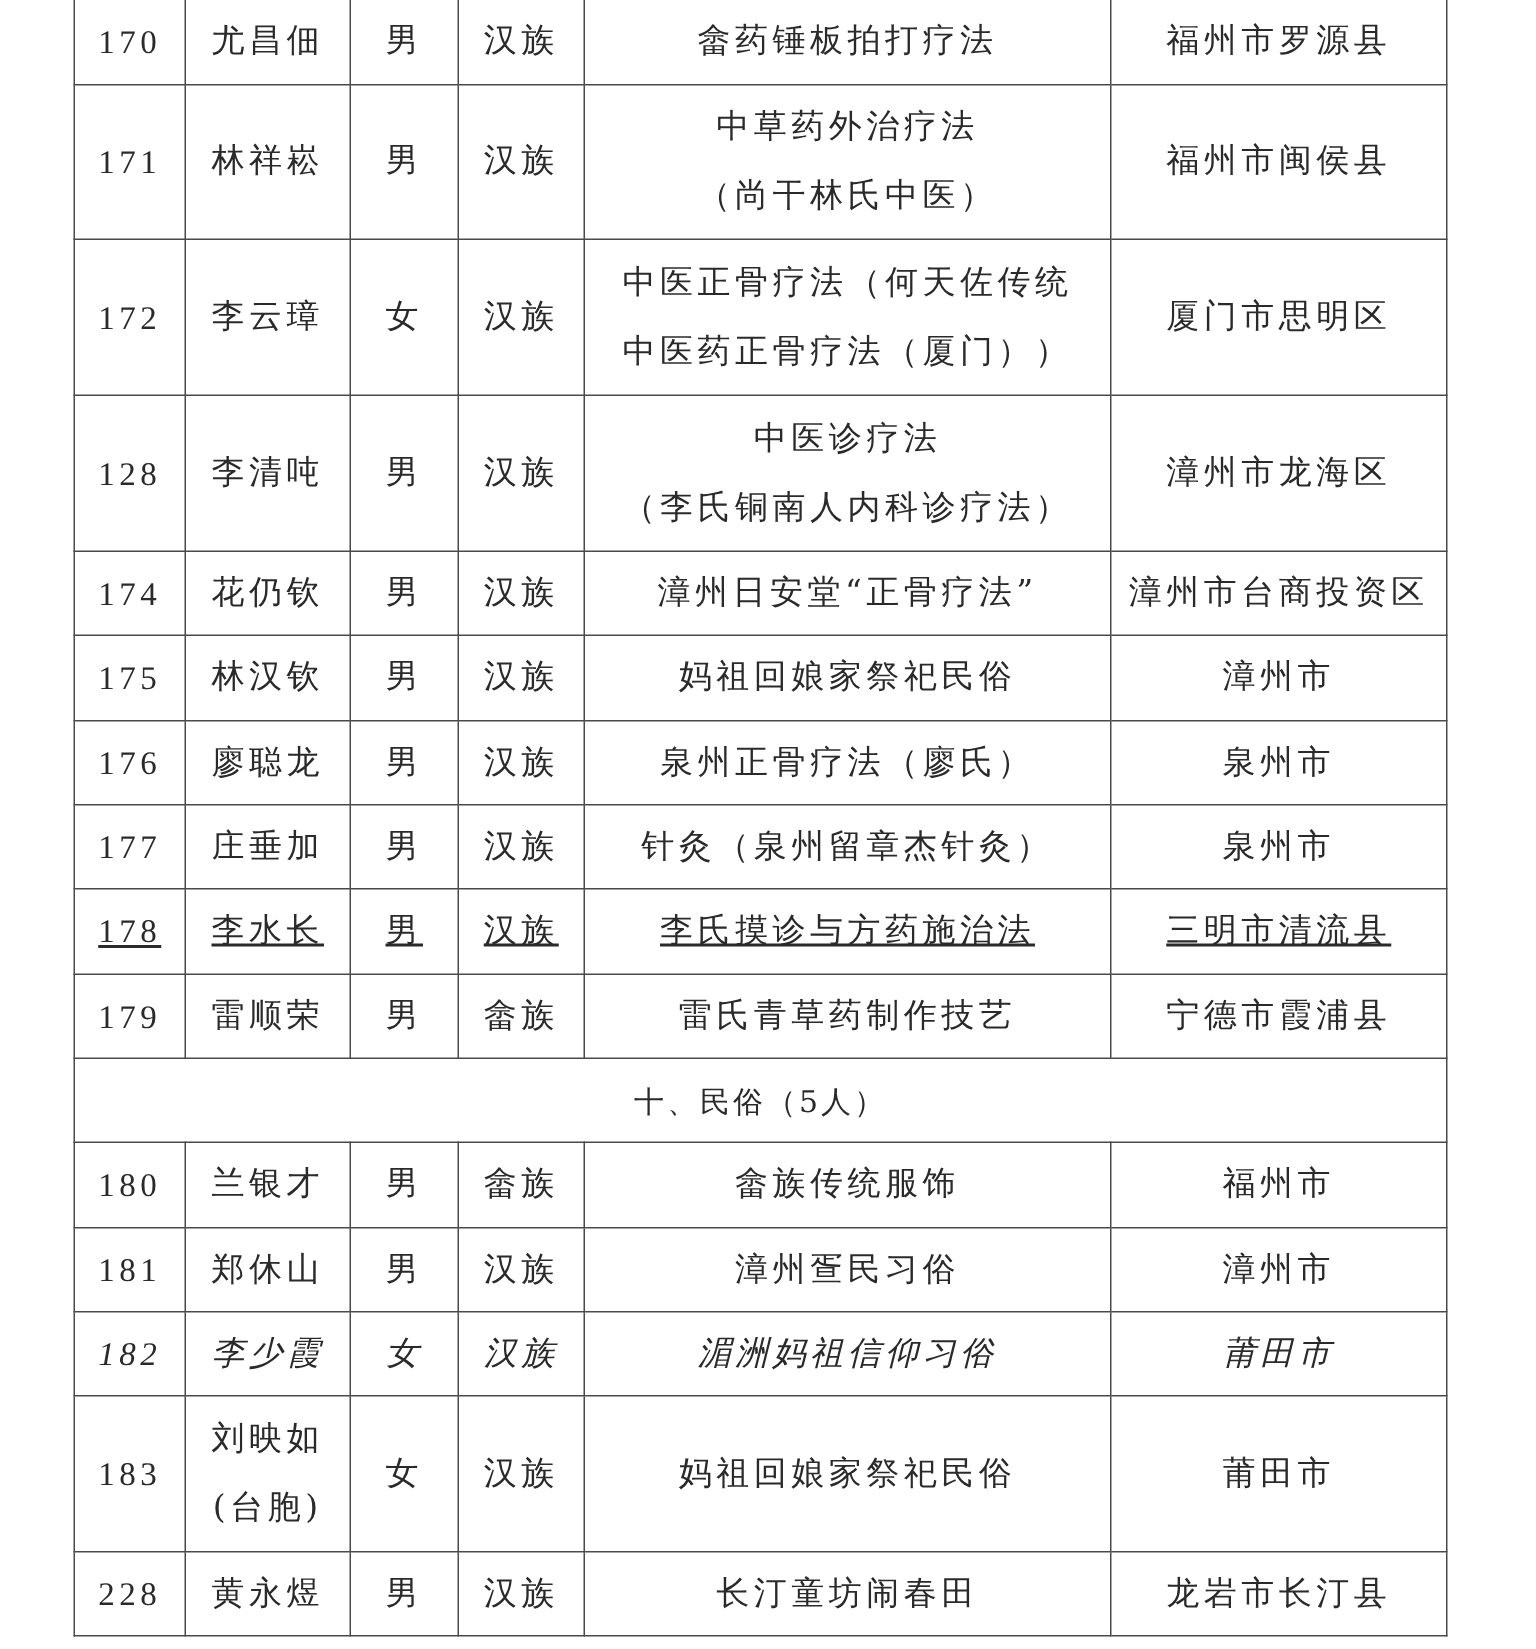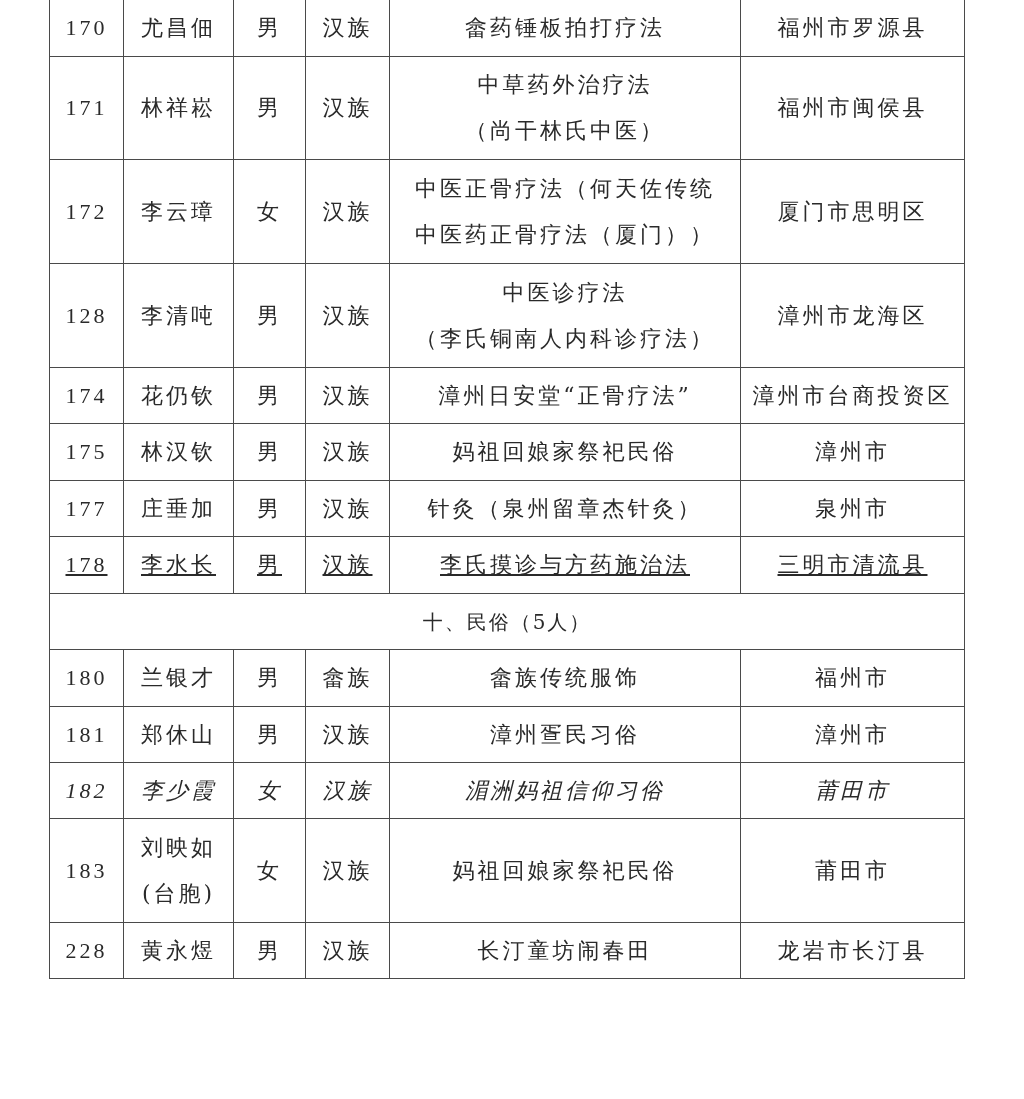--- a/index.html
+++ b/index.html
@@ -126,20 +126,32 @@
           <span class="line">林汉钦</span>
         </td>
         <td class="gender">男</td>
         <td class="eth">汉族</td>
         <td class="project">
           <span class="line">妈祖回娘家祭祀民俗</span>
         </td>
         <td class="region">漳州市</td>
       </tr>
       <tr style="height: 56px;">
+        <td class="num">176</td>
+        <td class="name">
+          <span class="line">廖聪龙</span>
+        </td>
+        <td class="gender">男</td>
+        <td class="eth">汉族</td>
+        <td class="project">
+          <span class="line">泉州正骨疗法（廖氏）</span>
+        </td>
+        <td class="region">泉州市</td>
+      </tr>
+      <tr style="height: 56px;">
         <td class="num">177</td>
         <td class="name">
           <span class="line">庄垂加</span>
         </td>
         <td class="gender">男</td>
         <td class="eth">汉族</td>
         <td class="project">
           <span class="line">针灸（泉州留章杰针灸）</span>
         </td>
         <td class="region">泉州市</td>
@@ -148,20 +160,32 @@
         <td class="num">178</td>
         <td class="name">
           <span class="line">李水长</span>
         </td>
         <td class="gender">男</td>
         <td class="eth">汉族</td>
         <td class="project">
           <span class="line">李氏摸诊与方药施治法</span>
         </td>
         <td class="region">三明市清流县</td>
+      </tr>
+      <tr style="height: 56px;">
+        <td class="num">179</td>
+        <td class="name">
+          <span class="line">雷顺荣</span>
+        </td>
+        <td class="gender">男</td>
+        <td class="eth">畲族</td>
+        <td class="project">
+          <span class="line">雷氏青草药制作技艺</span>
+        </td>
+        <td class="region">宁德市霞浦县</td>
       </tr>
       <tr class="section" style="height: 56px;">
         <td class="" colspan="6">十、民俗（5人）</td>
       </tr>
       <tr style="height: 57px;">
         <td class="num">180</td>
         <td class="name">
           <span class="line">兰银才</span>
         </td>
         <td class="gender">男</td>

